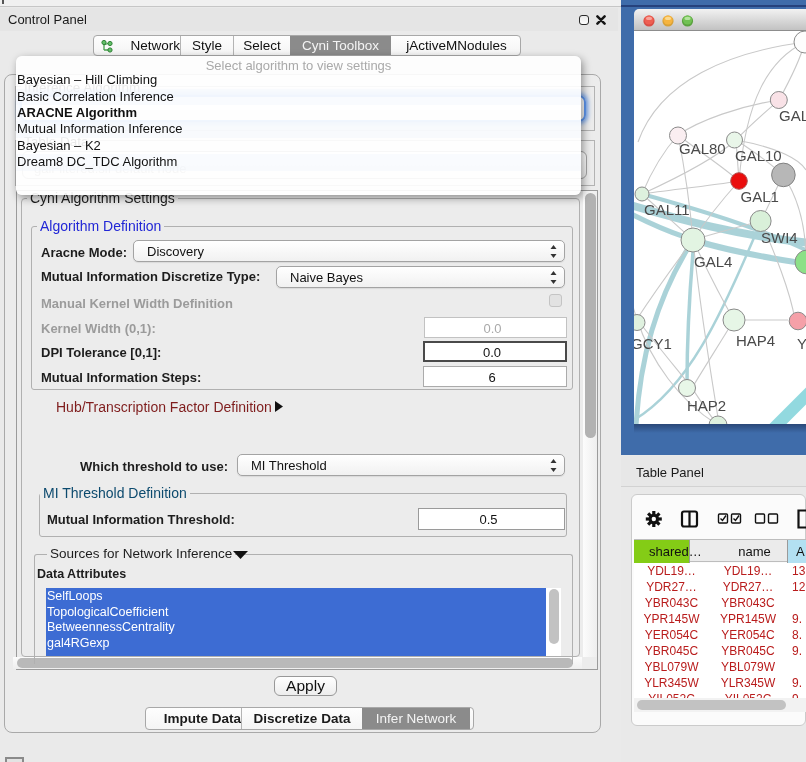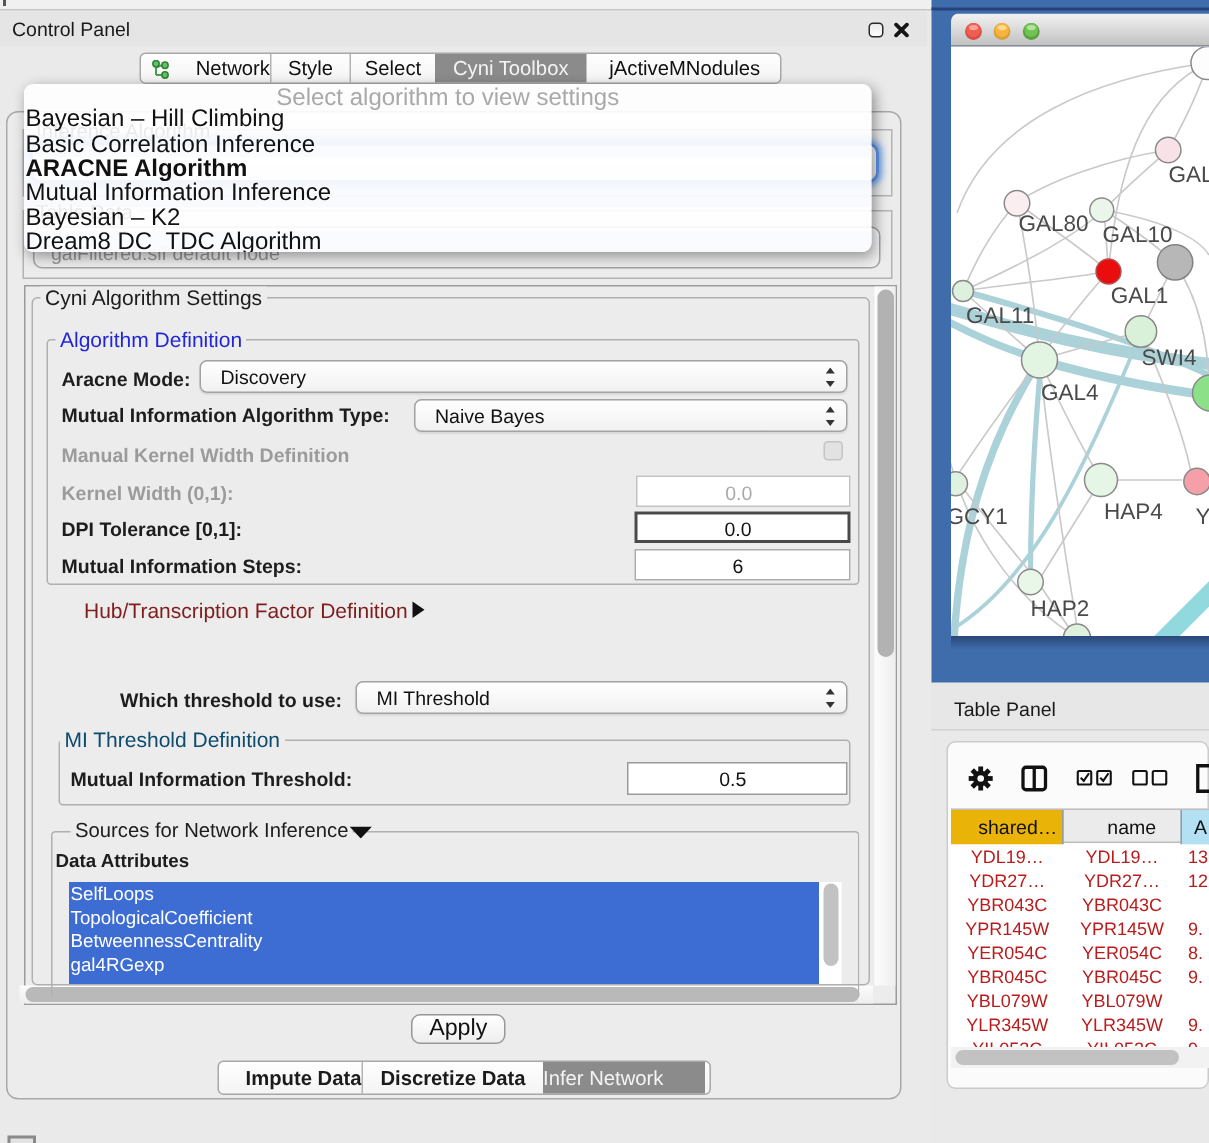--- a/index.html
+++ b/index.html
@@ -74,21 +74,21 @@
     <span class="lab" style="color:#2126d6;font-size:14px">Algorithm Definition</span>
   </div>
   <div class="blab" style="left:41px;top:245px">Aracne Mode:</div>
   <div class="combo" style="left:133px;top:240px;width:432px">
     <span>Discovery</span>
     <svg class="arr" viewBox="0 0 7 13">
         <path d="M3.5 0 L6.5 4 L0.5 4 Z" fill="#333"></path>
         <path d="M3.5 13 L6.5 9 L0.5 9 Z" fill="#333"></path>
       </svg>
   </div>
-  <div class="blab" style="left:41px;top:269px">Mutual Information Algorithm Type:</div>
+  <div class="blab" style="left:41px;top:269px">Mutual Information Discretize Type:</div>
   <div class="combo" style="left:276px;top:266px;width:289px">
     <span>Naive Bayes</span>
     <svg class="arr" viewBox="0 0 7 13">
         <path d="M3.5 0 L6.5 4 L0.5 4 Z" fill="#333"></path>
         <path d="M3.5 13 L6.5 9 L0.5 9 Z" fill="#333"></path>
       </svg>
   </div>
   <div class="blab" style="left:41px;top:296px;color:#9b9b9b">Manual Kernel Width Definition</div>
   <div class="abs" style="left:549px;top:294px;width:13px;height:13px;background:#e2e2e2;border:1px solid #c4c4c4;border-radius:3px"></div>
   <div class="blab" style="left:41px;top:321px;color:#9b9b9b">Kernel Width (0,1):</div>
@@ -130,26 +130,26 @@
     SelfLoops<br>TopologicalCoefficient<br>BetweennessCentrality<br>gal4RGexp
   </div>
   <div class="abs" style="left:549px;top:589px;width:10px;height:55px;background:#c2c2c2;border-radius:5px"></div>
 
   <div class="abs" style="left:274px;top:676px;width:63px;height:20px;background:linear-gradient(#ffffff,#ededed);border:1px solid #989898;border-radius:6px;text-align:center;font-size:15.5px;line-height:18px;color:#111">Apply</div>
 
   <div class="abs" style="left:145px;top:707px;width:329px;height:23px;background:linear-gradient(#fefefe,#f4f4f4);border:1px solid #a8a8a8;border-radius:4px;overflow:hidden;font-size:13.5px;font-weight:bold;color:#1b1b1b">
     <div class="abs" style="left:0;top:0;width:95px;height:23px;text-align:right;line-height:22px">Impute Data</div>
     <div class="abs" style="left:95px;top:0;width:1px;height:23px;background:#b4b4b4"></div>
     <div class="abs" style="left:96px;top:0;width:120px;height:23px;text-align:center;line-height:22px">Discretize Data</div>
-    <div class="abs" style="left:216px;top:0;width:108px;height:23px;background:#8b8b8b;color:#f4f4f4;line-height:22px;font-weight:normal">Infer Network</div>
+    <div class="abs" style="left:216px;top:0;width:108px;height:23px;background:#8b8b8b;color:#f4f4f4;text-align:center;line-height:22px;font-weight:normal">Infer Network</div>
   </div>
 
   <div class="abs" style="left:5px;top:757px;width:19px;height:10px;border:2px solid #8a8a8a;background:#e3e3e3"></div>
 
-  <div class="abs" style="left:16px;top:56px;width:565px;height:112px;background:rgba(255,255,255,.91);border-radius:6px;box-shadow:2px 3px 9px rgba(0,0,0,.4);font-size:16px;color:#111;overflow:hidden">
+  <div class="abs" style="left:16px;top:56px;width:565px;height:139px;background:rgba(255,255,255,.91);border-radius:6px;box-shadow:2px 3px 9px rgba(0,0,0,.4);font-size:13px;color:#111;overflow:hidden">
     <div style="position:absolute;left:0;width:565px;top:32.6px;height:16.4px;background:rgba(240,245,253,.38)"></div>
     <div style="position:absolute;left:0;width:565px;top:65.4px;height:16.4px;background:rgba(240,245,253,.38)"></div>
     <div style="position:absolute;left:0;width:565px;top:98.2px;height:16.4px;background:rgba(240,245,253,.38)"></div>
     <div style="position:absolute;left:0;right:0;top:2px;text-align:center;color:#a9a9a9;line-height:16px">Select algorithm to view settings</div>
     <div style="position:absolute;left:1px;top:16.2px;line-height:16.4px">Bayesian – Hill Climbing<br>Basic Correlation Inference<br><b>ARACNE Algorithm</b><br>Mutual Information Inference<br>Bayesian – K2<br>Dream8 DC_TDC Algorithm</div>
   </div>
 </div>
 
 <div class="abs" style="left:621px;top:0;width:185px;height:762px;background:#e9e9e9">
 
@@ -272,21 +272,21 @@
       <rect x="86.5" y="5" width="9" height="9" rx="1" stroke-width="1.4"></rect>
       <path d="M75.5 9.5 L77.5 11.5 L81 6.5" stroke-width="1.4"></path>
       <path d="M88.5 9.5 L90.5 11.5 L94 6.5" stroke-width="1.4"></path>
       <rect x="110.5" y="5" width="9" height="9" rx="1" stroke-width="1.4"></rect>
       <rect x="123.5" y="5" width="9" height="9" rx="1" stroke-width="1.4"></rect>
       <path d="M153.5 1.5 h12 v17 h-12 Z" stroke-width="2.2"></path>
     </g>
   </svg>
 
   <div class="abs" style="left:13px;top:539px;width:172px;height:23px;background:#ebebeb;border-top:1px solid #bdbdbd;border-bottom:1px solid #bdbdbd;font-size:13px;color:#111">
-    <div class="abs" style="left:0;top:0;width:75px;height:23px;background:#eab308;border-right:1px solid #9a9a9a;text-align:center;padding-top:4px;padding-left:15px">shared…</div>
+    <div class="abs" style="left:0;top:0;width:56px;height:23px;background:#84cc16;border-right:1px solid #9a9a9a;text-align:center;padding-top:4px;padding-left:15px">shared…</div>
     <div class="abs" style="left:76px;top:0;width:76px;height:23px;text-align:center;padding-top:4px;padding-left:13px">name</div>
     <div class="abs" style="left:153px;top:0;width:19px;height:23px;background:#b3e0f2;border-left:1px solid #9a9a9a;padding-top:4px;padding-left:8px">A</div>
   </div>
   <div class="abs" style="left:13px;top:563px;width:172px;height:135px;background:#fff;overflow:hidden;font-size:12px;color:#b91c1c">
     <div style="position:absolute;left:0;top:0;width:75px;text-align:center;line-height:16px">YDL19…<br>YDR27…<br>YBR043C<br>YPR145W<br>YER054C<br>YBR045C<br>YBL079W<br>YLR345W<br>YIL052C</div>
     <div style="position:absolute;left:76px;top:0;width:76px;text-align:center;line-height:16px">YDL19…<br>YDR27…<br>YBR043C<br>YPR145W<br>YER054C<br>YBR045C<br>YBL079W<br>YLR345W<br>YIL052C</div>
     <div style="position:absolute;left:158px;top:0;width:20px;line-height:16px">13<br>12<br><br>9.<br>8.<br>9.<br><br>9.<br>9.</div>
   </div>
 
   <div class="abs" style="left:13px;top:698px;width:172px;height:14px;background:#f2f2f2"></div>

